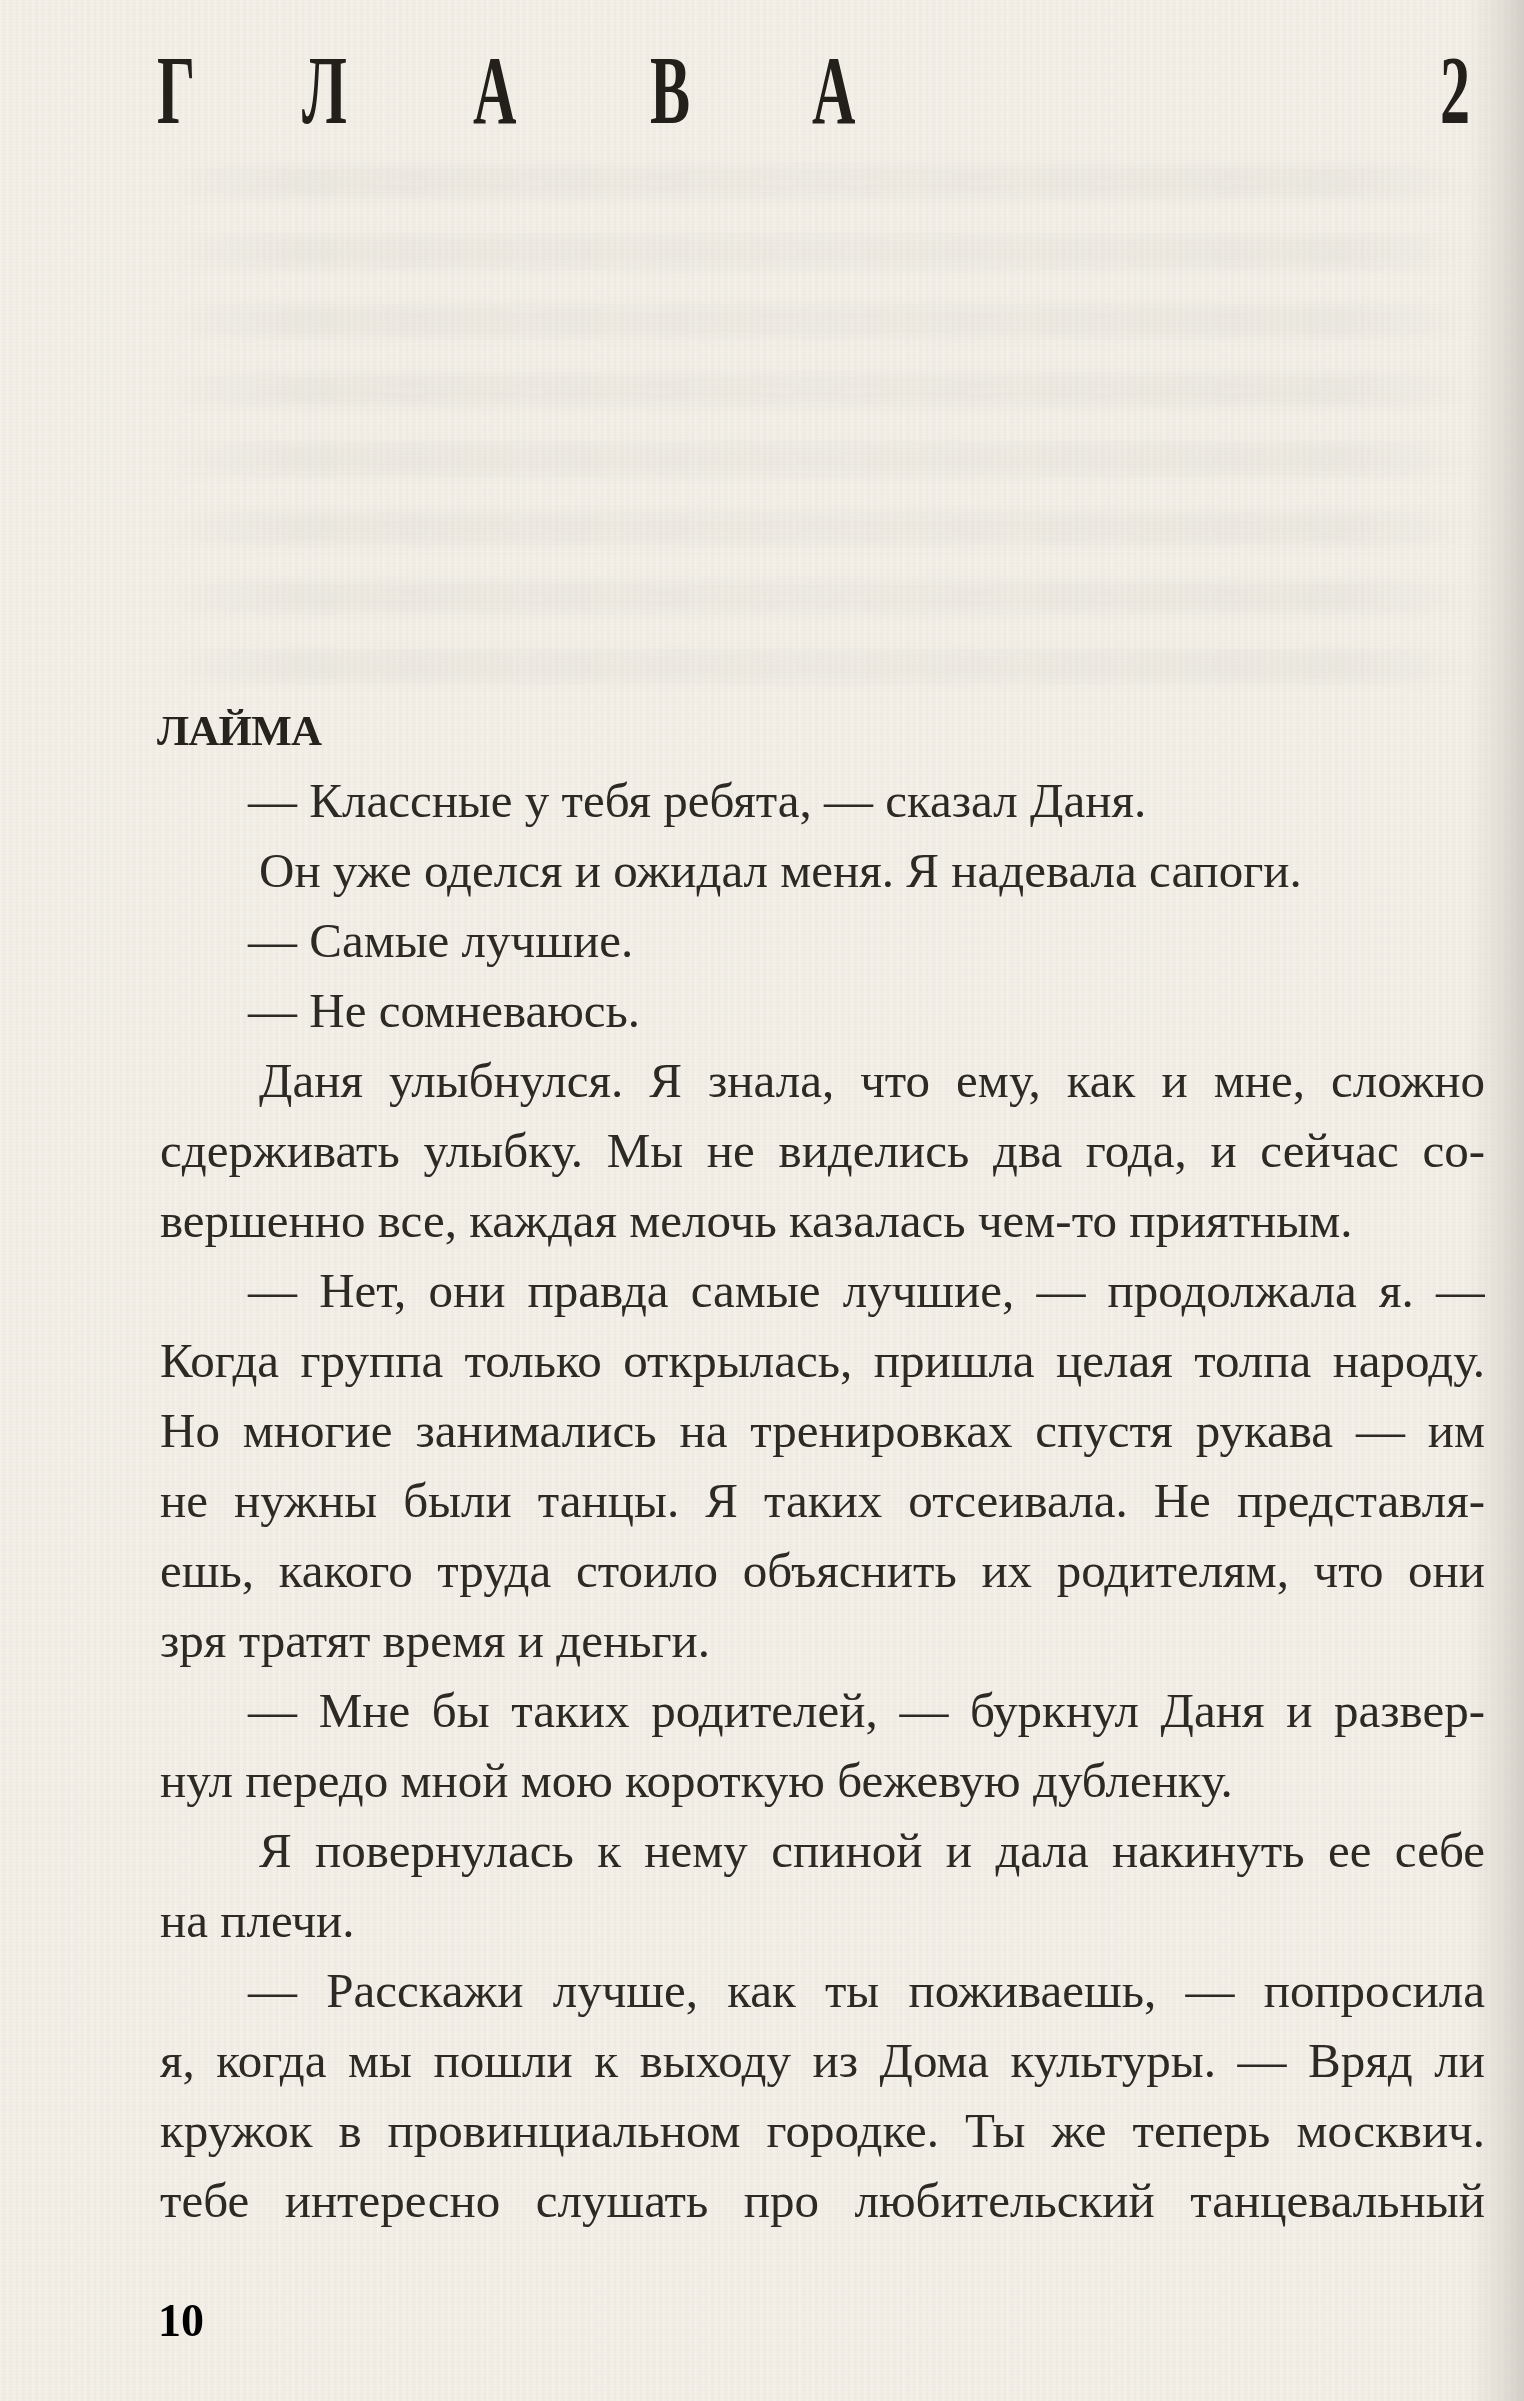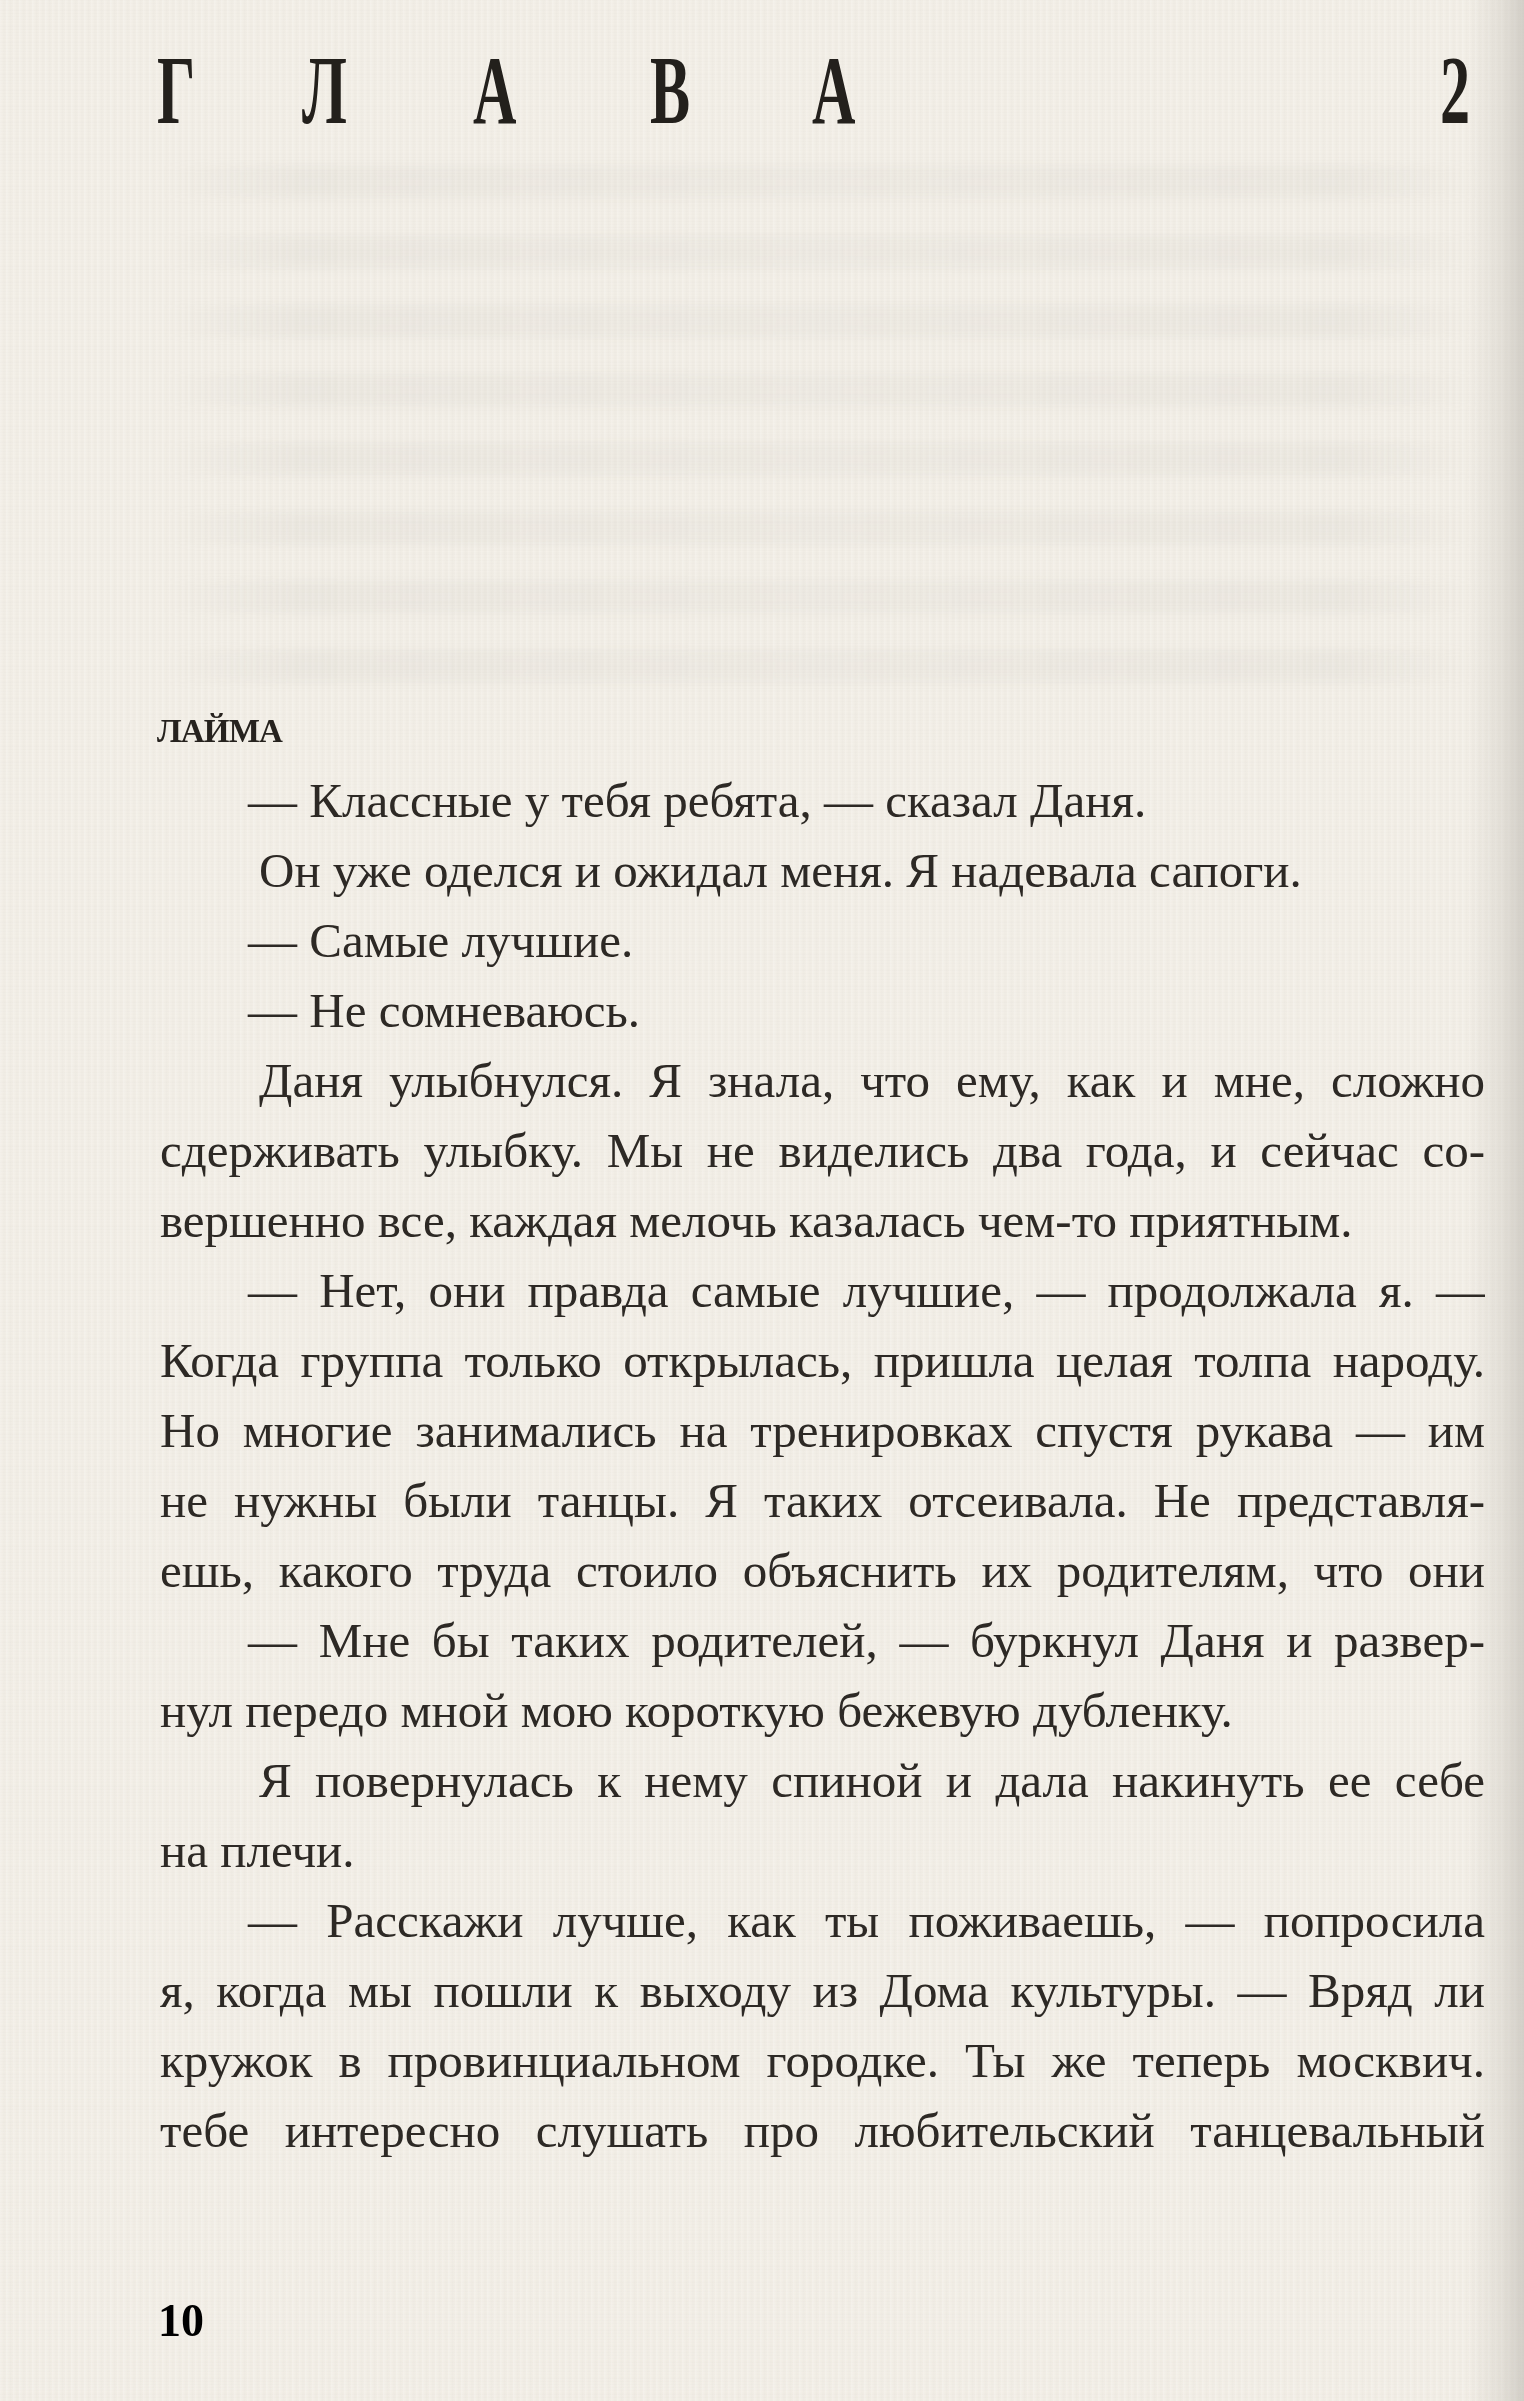--- a/index.html
+++ b/index.html
@@ -56,21 +56,21 @@
       font-weight: bold;
       color: #23201c;
       transform-origin: left top;
       transform: scaleX(0.62);
       white-space: nowrap;
     }
     .character-name {
       position: absolute;
       left: 157px;
       top: 696px;
-      font-size: 33px;
+      font-size: 43px;
       line-height: 70px;
       font-weight: bold;
       color: #26221e;
       letter-spacing: -0.8px;
       white-space: nowrap;
     }
     .body-text {
       position: absolute;
       left: 160px;
       top: 766px;
@@ -142,20 +142,21 @@
     <span class="line last indent-dash">— Самые лучшие.</span>
     <span class="line last indent-dash">— Не сомневаюсь.</span>
     <span class="line full indent-text">Даня улыбнулся. Я знала, что ему, как и мне, сложно</span>
     <span class="line full">сдерживать улыбку. Мы не виделись два года, и сейчас со-</span>
     <span class="line last">вершенно все, каждая мелочь казалась чем-то приятным.</span>
     <span class="line full indent-dash">— Нет, они правда самые лучшие, — продолжала я. —</span>
     <span class="line full">Когда группа только открылась, пришла целая толпа народу.</span>
     <span class="line full">Но многие занимались на тренировках спустя рукава — им</span>
     <span class="line full">не нужны были танцы. Я таких отсеивала. Не представля-</span>
     <span class="line full">ешь, какого труда стоило объяснить их родителям, что они</span>
+    <span class="line last">зря тратят время и деньги.</span>
     <span class="line full indent-dash">— Мне бы таких родителей, — буркнул Даня и развер-</span>
     <span class="line last">нул передо мной мою короткую бежевую дубленку.</span>
     <span class="line full indent-text">Я повернулась к нему спиной и дала накинуть ее себе</span>
     <span class="line last">на плечи.</span>
     <span class="line full indent-dash">— Расскажи лучше, как ты поживаешь, — попросила</span>
     <span class="line full">я, когда мы пошли к выходу из Дома культуры. — Вряд ли</span>
     <span class="line full">кружок в провинциальном городке. Ты же теперь москвич.</span>
     <span class="line full">тебе интересно слушать про любительский танцевальный</span>
   </main>
 

